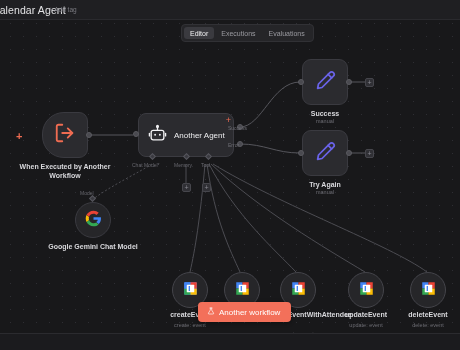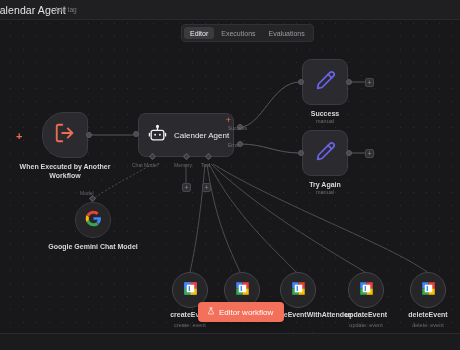--- a/index.html
+++ b/index.html
@@ -193,21 +193,21 @@
       <svg width="19" height="19" viewBox="0 0 24 24" fill="none" stroke="#f2f2f4" stroke-width="1.7" stroke-linecap="round" stroke-linejoin="round">
         <rect x="4" y="8" width="16" height="12" rx="2.5"></rect>
         <path d="M12 8V4"></path>
           <circle cx="12" cy="3" r="1.1"></circle>
         <circle cx="9" cy="13.5" r="1.2" fill="#f2f2f4" stroke="none"></circle>
         <circle cx="15" cy="13.5" r="1.2" fill="#f2f2f4" stroke="none"></circle>
         <path d="M1.8 12v3"></path>
           <path d="M22.2 12v3"></path>
       </svg>
     </span>
-    <span id="agent-label">Calender Agent</span>
+    <span id="agent-label">Another Agent</span>
   </div>
   <div class="port" style="left:133px; top:131px;"></div>
   <div class="port" style="left:237px; top:124px;"></div>
   <div class="port" style="left:237px; top:141px;"></div>
   <div class="plusbtn" style="left:224px; top:116px; border:none; background:transparent; color:#ef6c52; font-size:9px;">+</div>
   <div class="edgelabel" style="left:228px; top:125px;">Success</div>
   <div class="edgelabel" style="left:228px; top:142px;">Error</div>
 
   <div class="diamond" style="left:150px; top:154px;"></div>
   <div class="sublabel" style="left:132px; top:162px;">Chat Model*</div>
@@ -355,21 +355,21 @@
     <div class="nsub" style="top:50px; width:72px;">delete: event</div>
   </div>
 
   <button id="exec-btn">
     <span>
       <svg width="8" height="8" viewBox="0 0 24 24" fill="none" stroke="#fff" stroke-width="2" stroke-linecap="round" stroke-linejoin="round">
         <path d="M9 3h6"></path>
           <path d="M10 3v6L4.5 18a2 2 0 0 0 1.7 3h11.6a2 2 0 0 0 1.7-3L14 9V3"></path>
       </svg>
     </span>
-    <span>Editor workflow</span>
+    <span>Another workflow</span>
   </button>
 
 </div>
 
 <div id="topbar">
   <div id="wf-title">Calendar Agent</div>
   <div id="add-tag">+ Add tag</div>
 </div>
 
 <div id="tabs">

